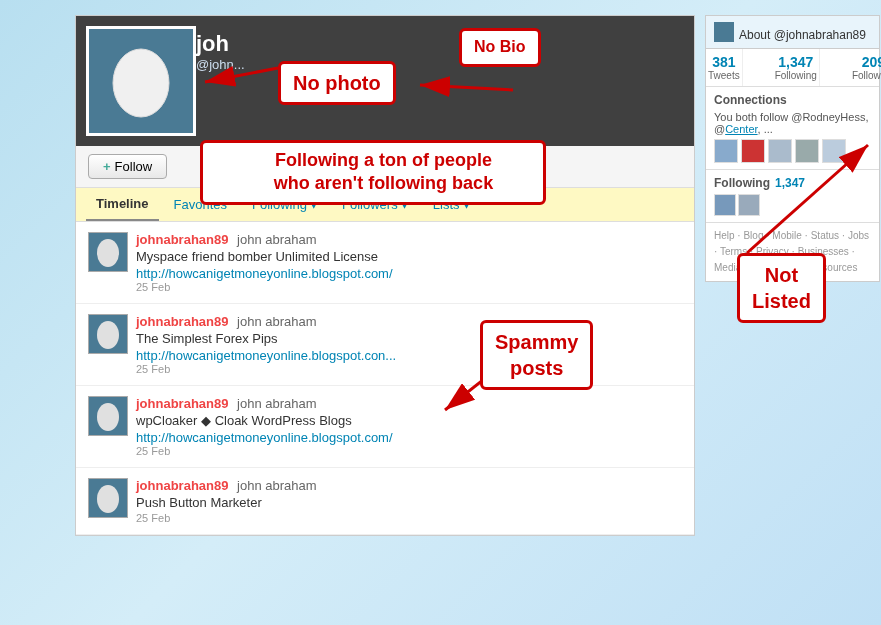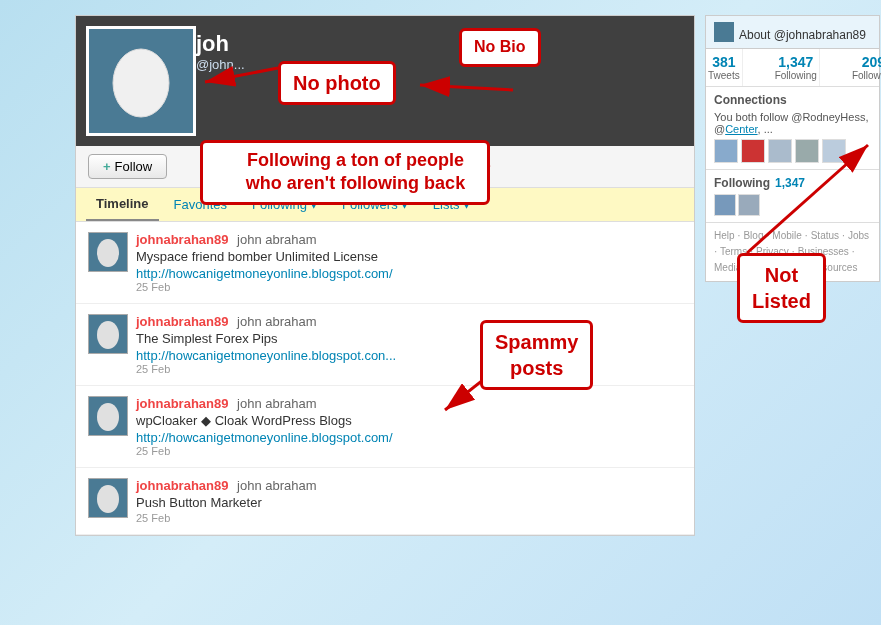--- a/index.html
+++ b/index.html
@@ -524,21 +524,21 @@
 
   <line x1="390" y1="185" x2="490" y2="165" stroke="#cc0000" stroke-width="3" marker-end="url(#arrowhead)"></line>
 
   <line x1="540" y1="335" x2="445" y2="410" stroke="#cc0000" stroke-width="3" marker-end="url(#arrowhead)"></line>
 
   <line x1="747" y1="253" x2="868" y2="145" stroke="#cc0000" stroke-width="3" marker-end="url(#arrowhead)"></line>
 </svg>
 
 <div class="annotation" style="top:28px; left:278px; font-size:20px;margin-top:33px;">No photo</div>
 <div class="annotation" style="top:28px; left:459px; font-size:16px;">No Bio</div>
-<div class="annotation" style="top:140px; left:200px; font-size:18px; width:290px;padding-left:33px;">
+<div class="annotation" style="top:140px; left:200px; font-size:18px; width:346px;padding-left:33px;">
   Following a ton of people<br>who aren't following back
 </div>
 <div class="annotation" style="top:320px; left:480px; font-size:20px;">
   Spammy<br>posts
 </div>
 <div class="annotation" style="top:253px; left:737px; font-size:20px;">
   Not<br>Listed
 </div>
 
 </body></html>

